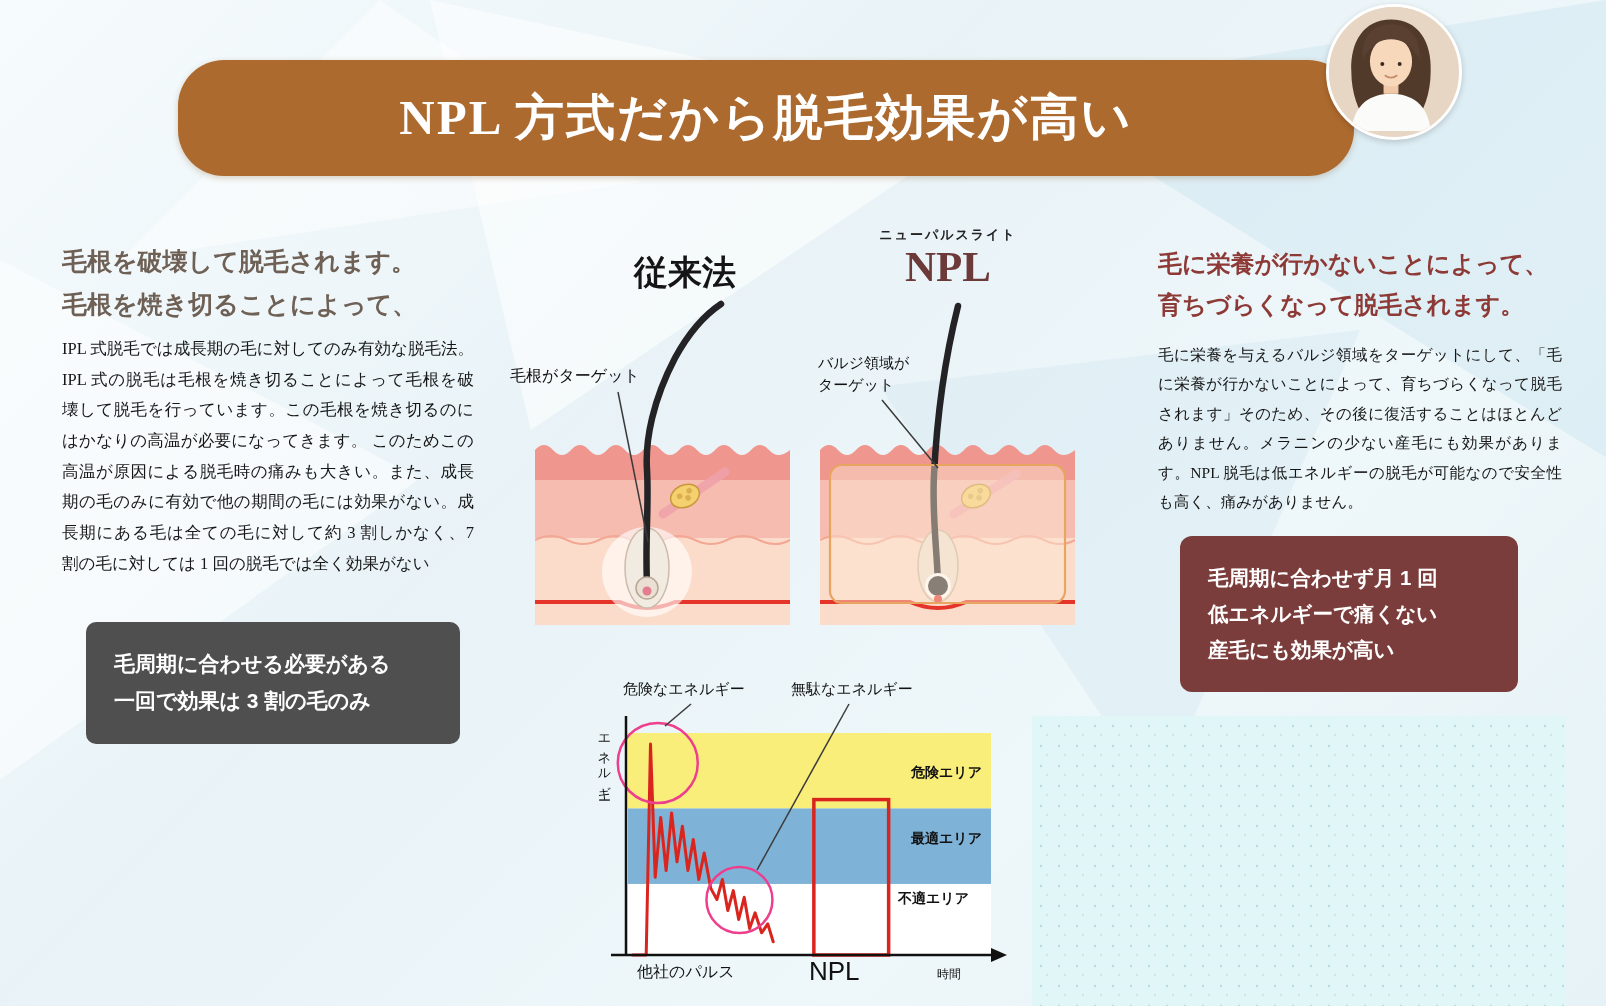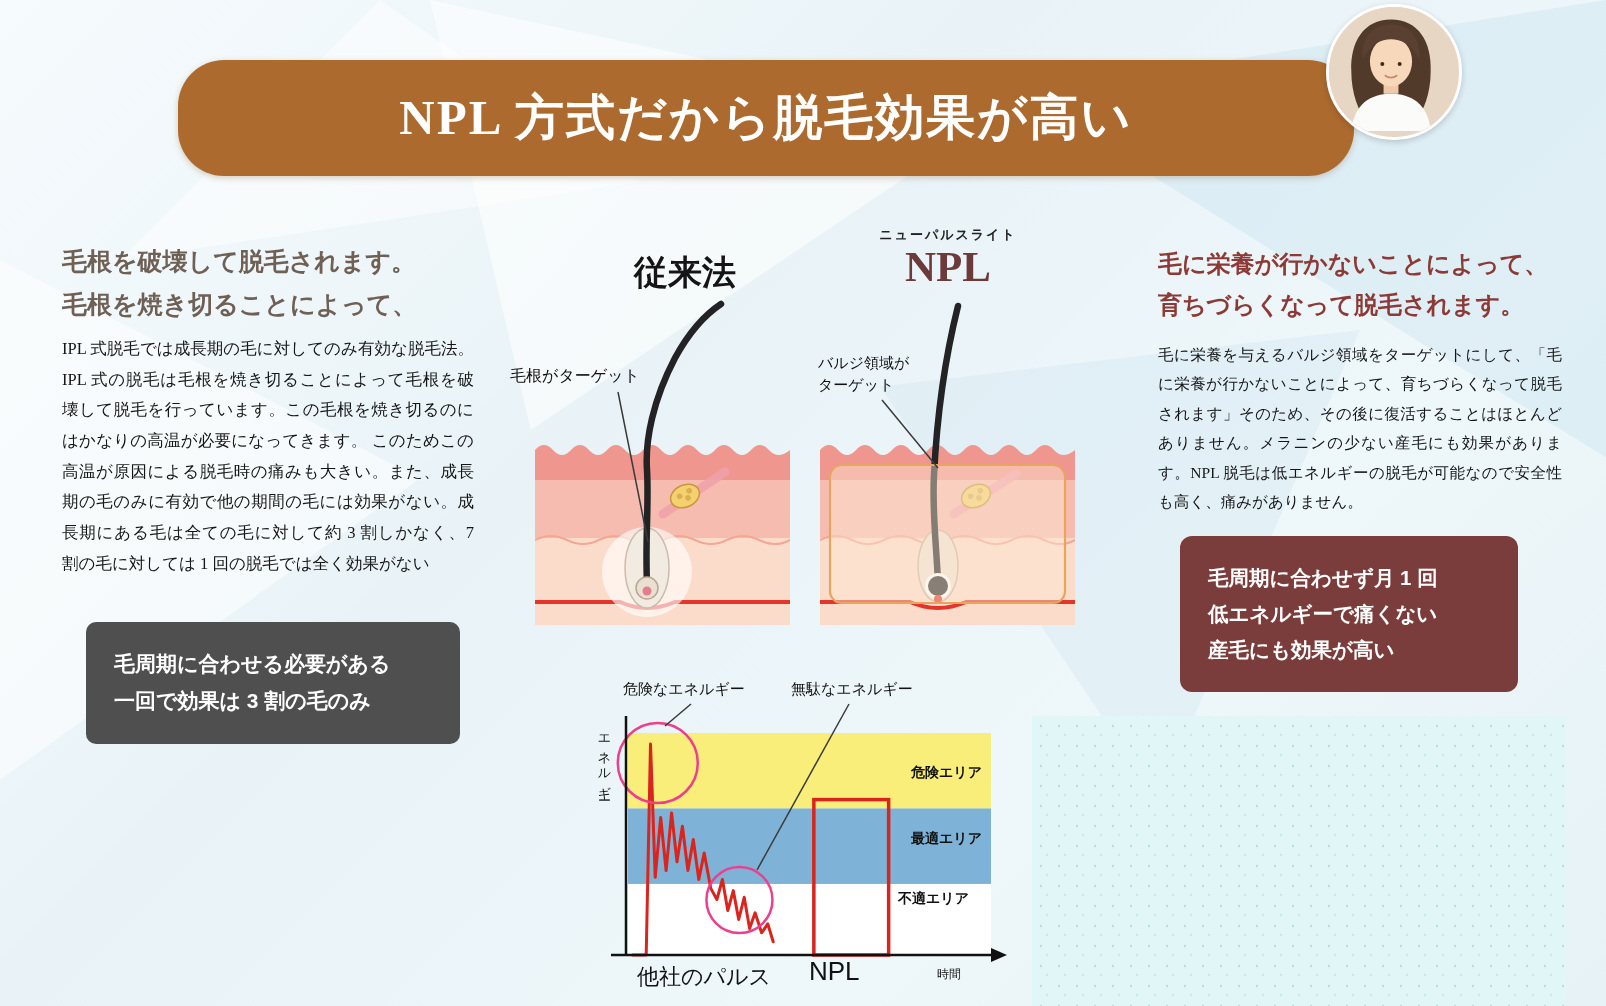--- a/index.html
+++ b/index.html
@@ -64,21 +64,21 @@
   .chart{position:absolute;left:593px;top:680px;width:430px;height:326px;}
   .chart .lbl{position:absolute;font-family:"Liberation Sans",sans-serif;color:#111;}
   .y-label{left:2px;top:46px;writing-mode:vertical-rl;font-size:13px;letter-spacing:2px;}
   .ann{font-size:15px;}
   .ann-danger{left:30px;top:0;}
   .ann-wasted{left:198px;top:0;}
   .zone-lbl{font-size:14px;font-weight:700;}
   .zl-0{left:318px;top:84px;}
   .zl-1{left:318px;top:150px;}
   .zl-2{left:305px;top:210px;}
-  .xlbl-other{left:44px;top:282px;font-size:22px;text-align:right;}
+  .xlbl-other{left:44px;top:282px;font-size:16px;text-align:right;}
   .xlbl-npl{left:216px;top:276px;font-size:26px;}
   .xlbl-time{left:344px;top:286px;font-size:12px;}
 
   .dot-panel{
     position:absolute;left:1032px;top:716px;width:534px;height:290px;
     background-color:#e1f6f7;
     background-image:
       radial-gradient(#b7dde0 1.2px, transparent 1.5px),
       radial-gradient(#c9e8ea 1.2px, transparent 1.5px);
     background-size:18px 20px,18px 20px;

